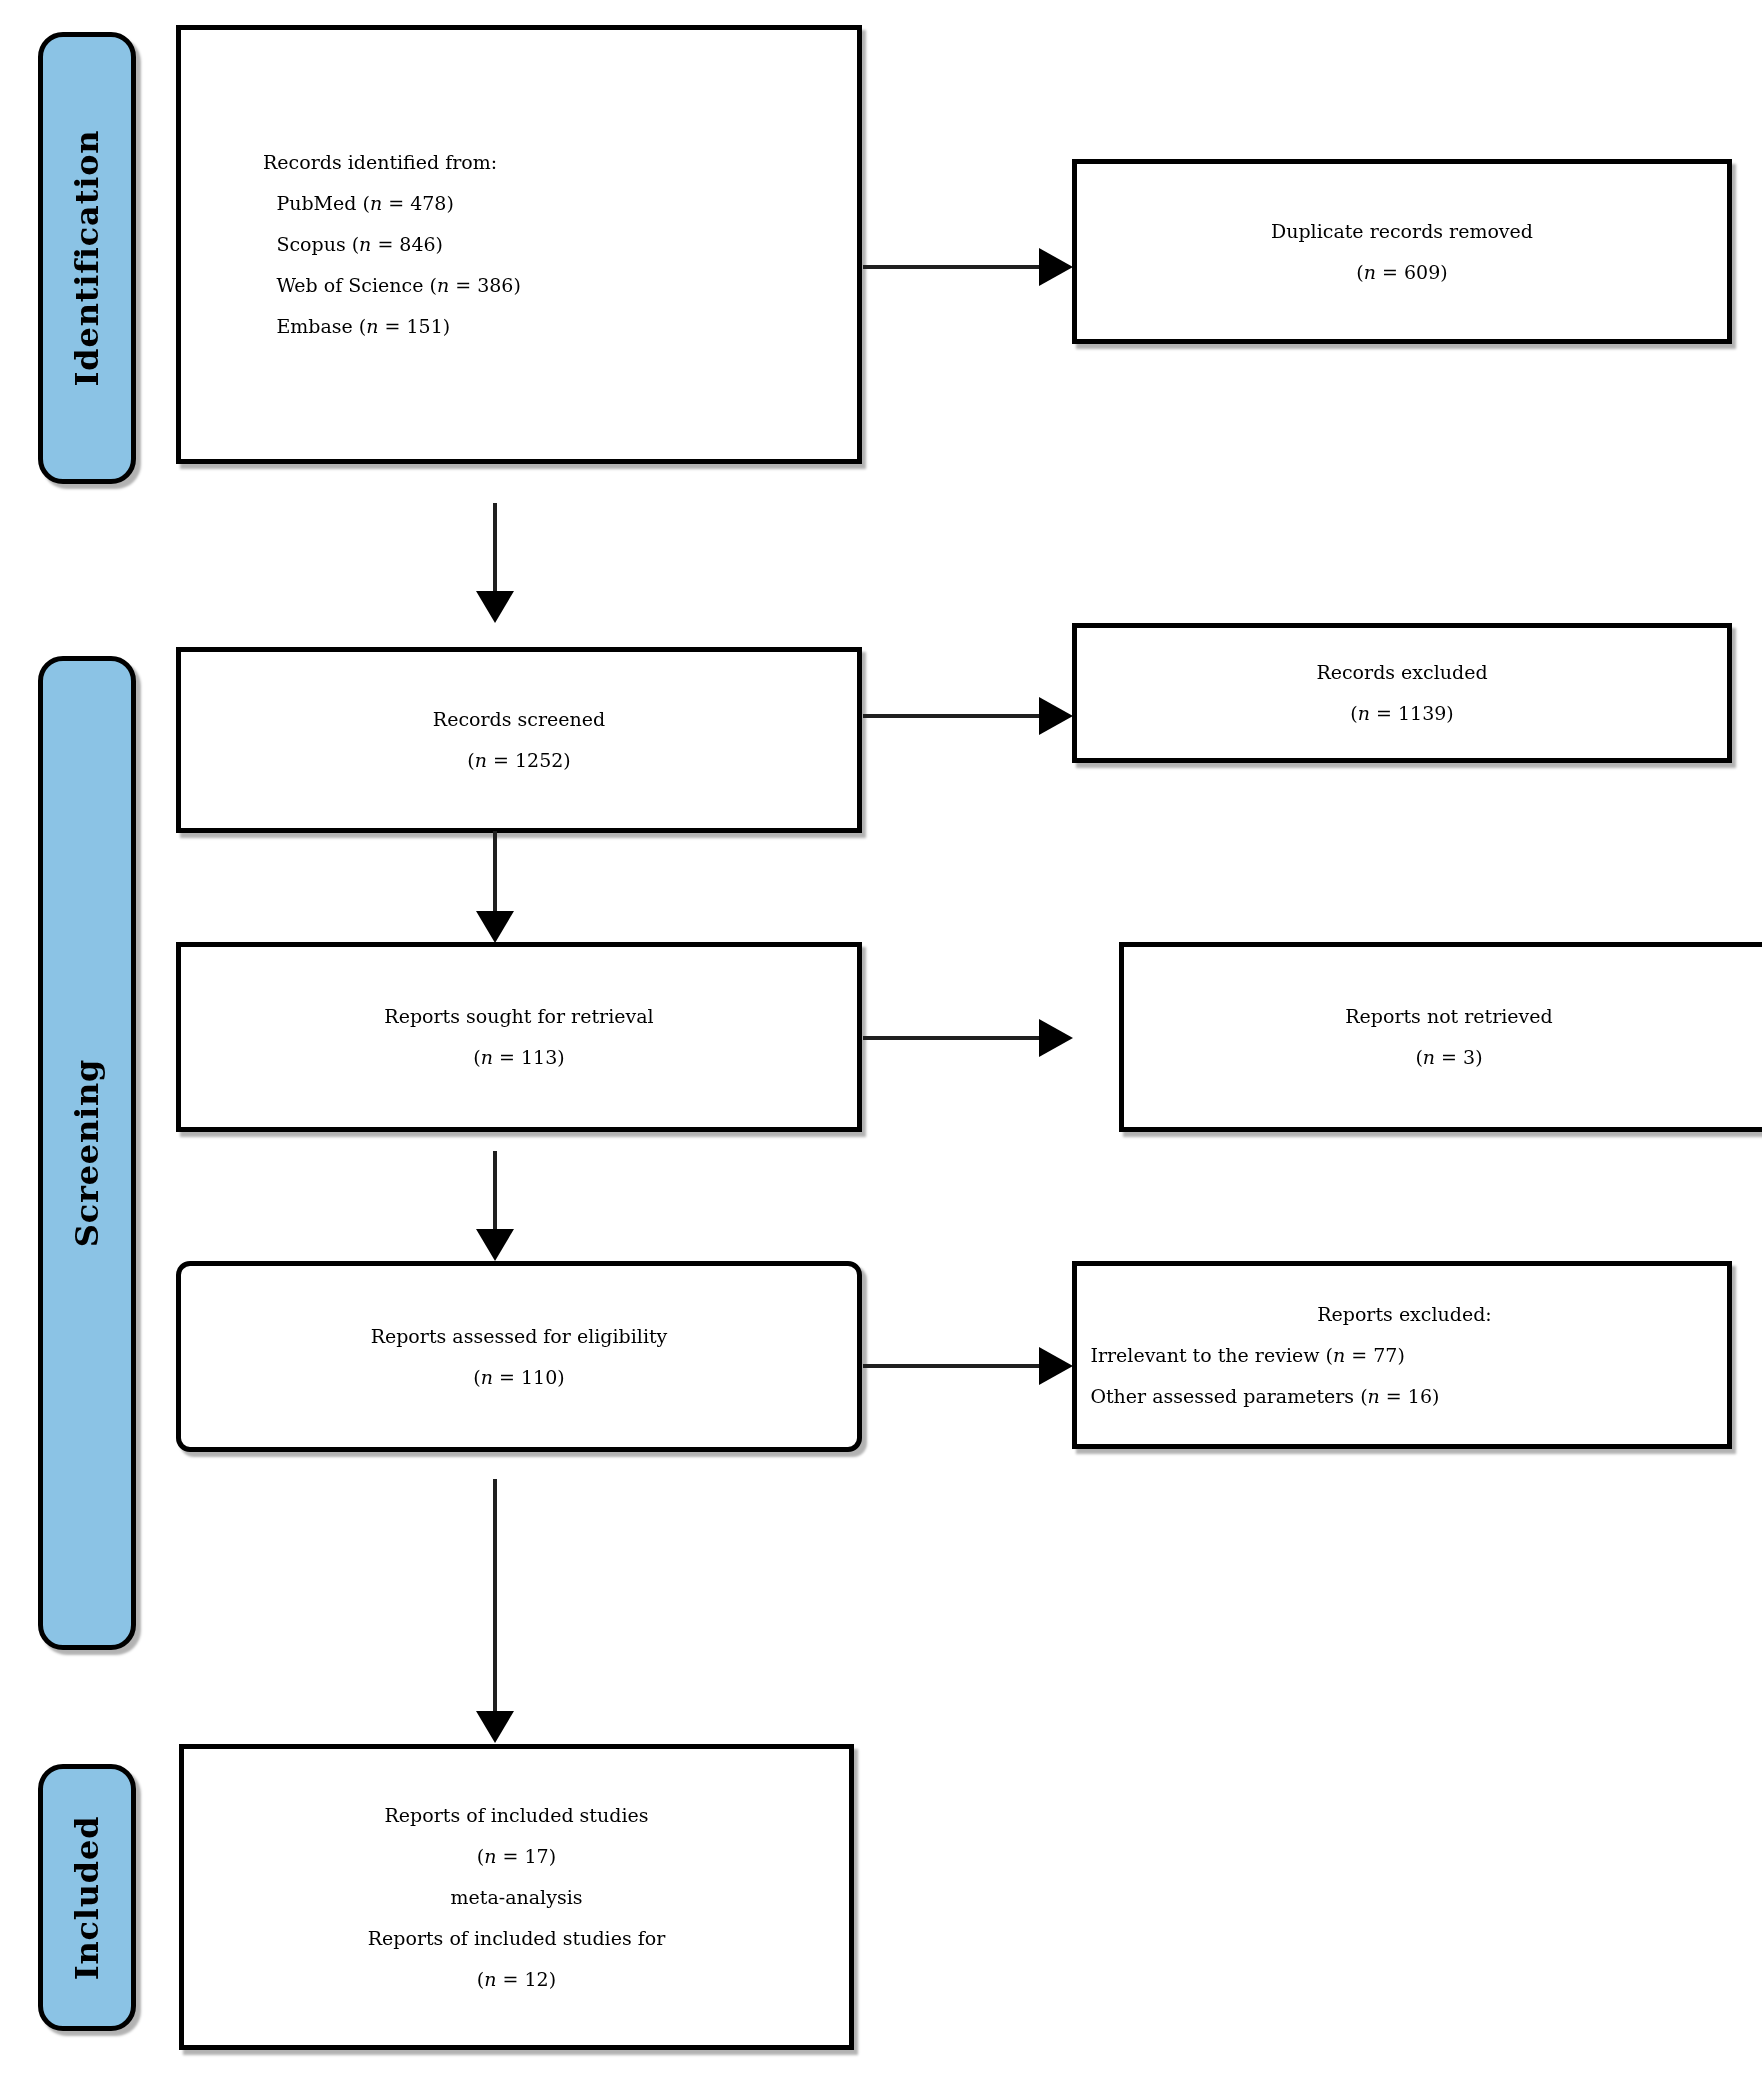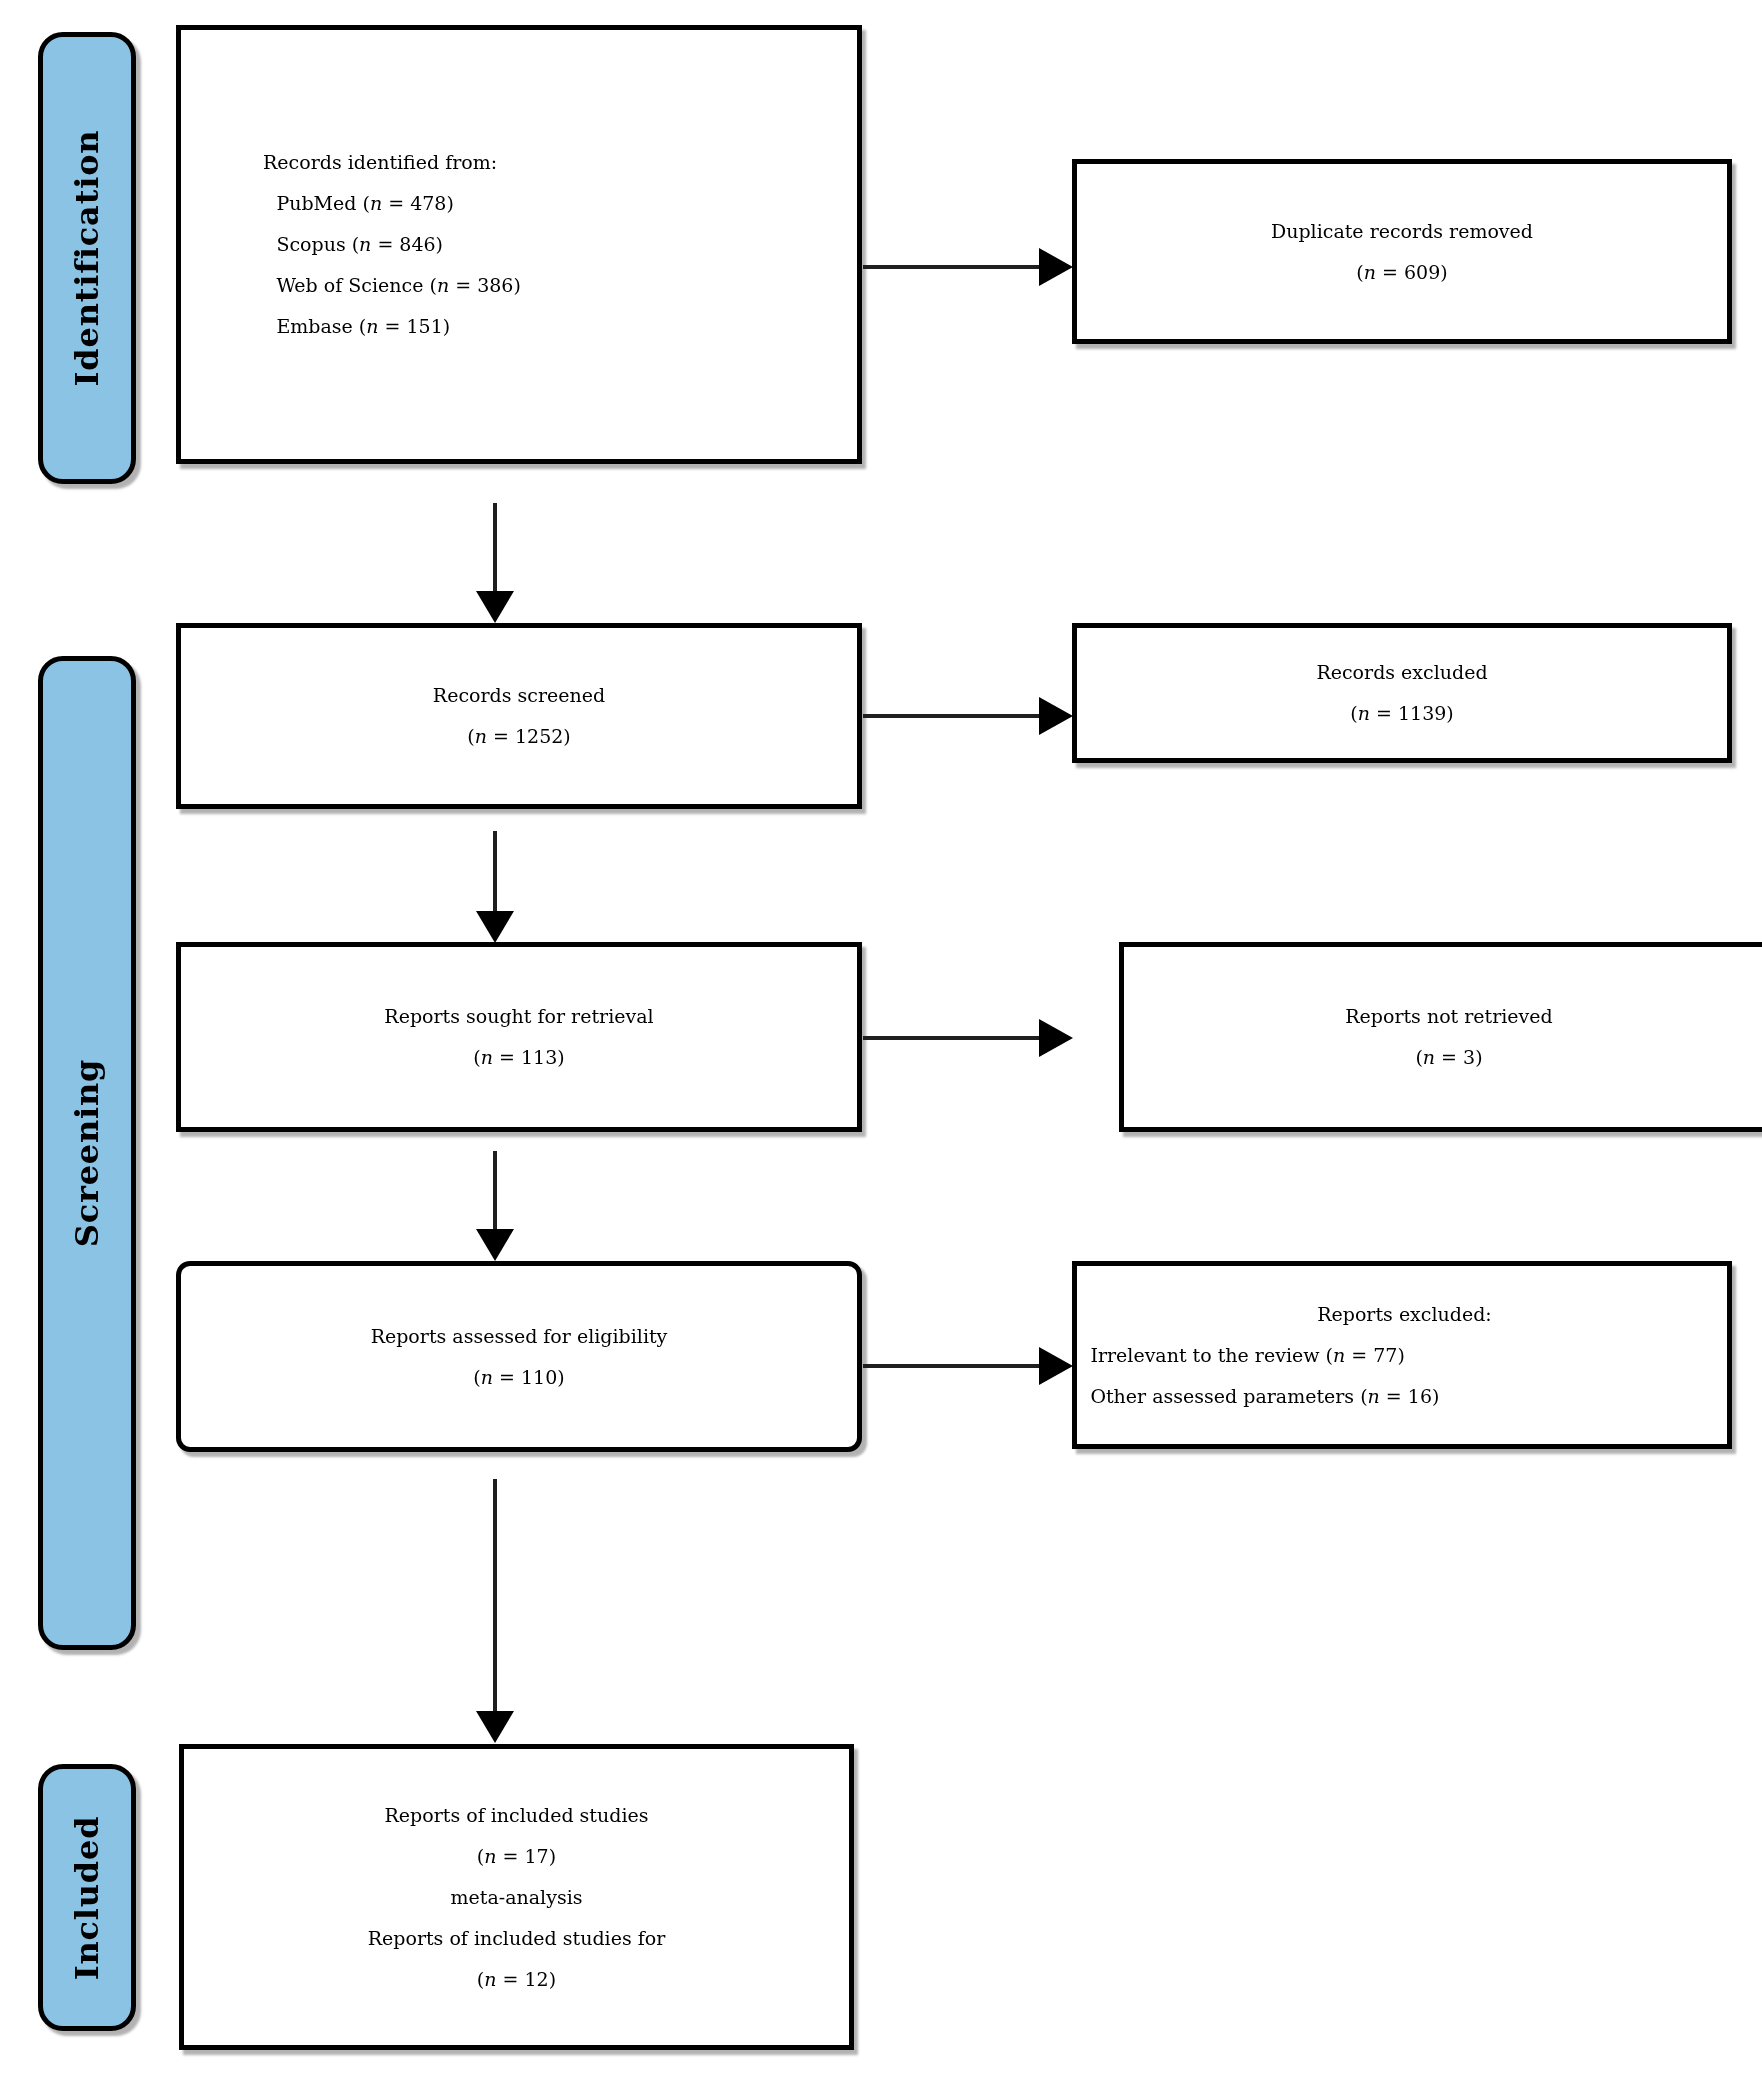--- a/index.html
+++ b/index.html
@@ -77,21 +77,21 @@
     border-top: 19.3px solid transparent;
     border-bottom: 19.3px solid transparent;
     border-left: 34px solid #000000;
   }
   
   #bar-identification { top: 32px;   height: 452px; }
   #bar-screening      { top: 656px;  height: 994px; }
   #bar-included       { top: 1764px; height: 267px; }
 
   #box-identified { left: 176px; top: 25px;   width: 686px; height: 439px; padding-left: 82px;  padding-right: 25px; }
-  #box-screened   { left: 176px; top: 623px;  width: 686px; height: 186px; }
+  #box-screened   { left: 176px; top: 647px;  width: 686px; height: 186px; }
   #box-sought     { left: 176px; top: 942px; width: 686px; height: 190px; }
   #box-assessed   { left: 176px; top: 1261px; width: 686px; height: 191px; border-radius: 14px; }
   #box-included   { left: 179px; top: 1744px; width: 675px; height: 306px; }
 
   #box-duplicates    { left: 1072px; top: 159px;  width: 660px; height: 185px; }
   #box-excluded      { left: 1072px; top: 623px;  width: 660px; height: 140px; }
   #box-notretrieved  { left: 1072px; top: 942px; width: 660px; height: 190px; margin-left: 47px; }
   #box-repexcluded   { left: 1072px; top: 1261px; width: 660px; height: 188px; padding-left: 13.4px; padding-right: 8.4px; }
   #box-repexcluded .line { text-align: left; }
   #box-repexcluded .line:first-child { text-align: center; }

